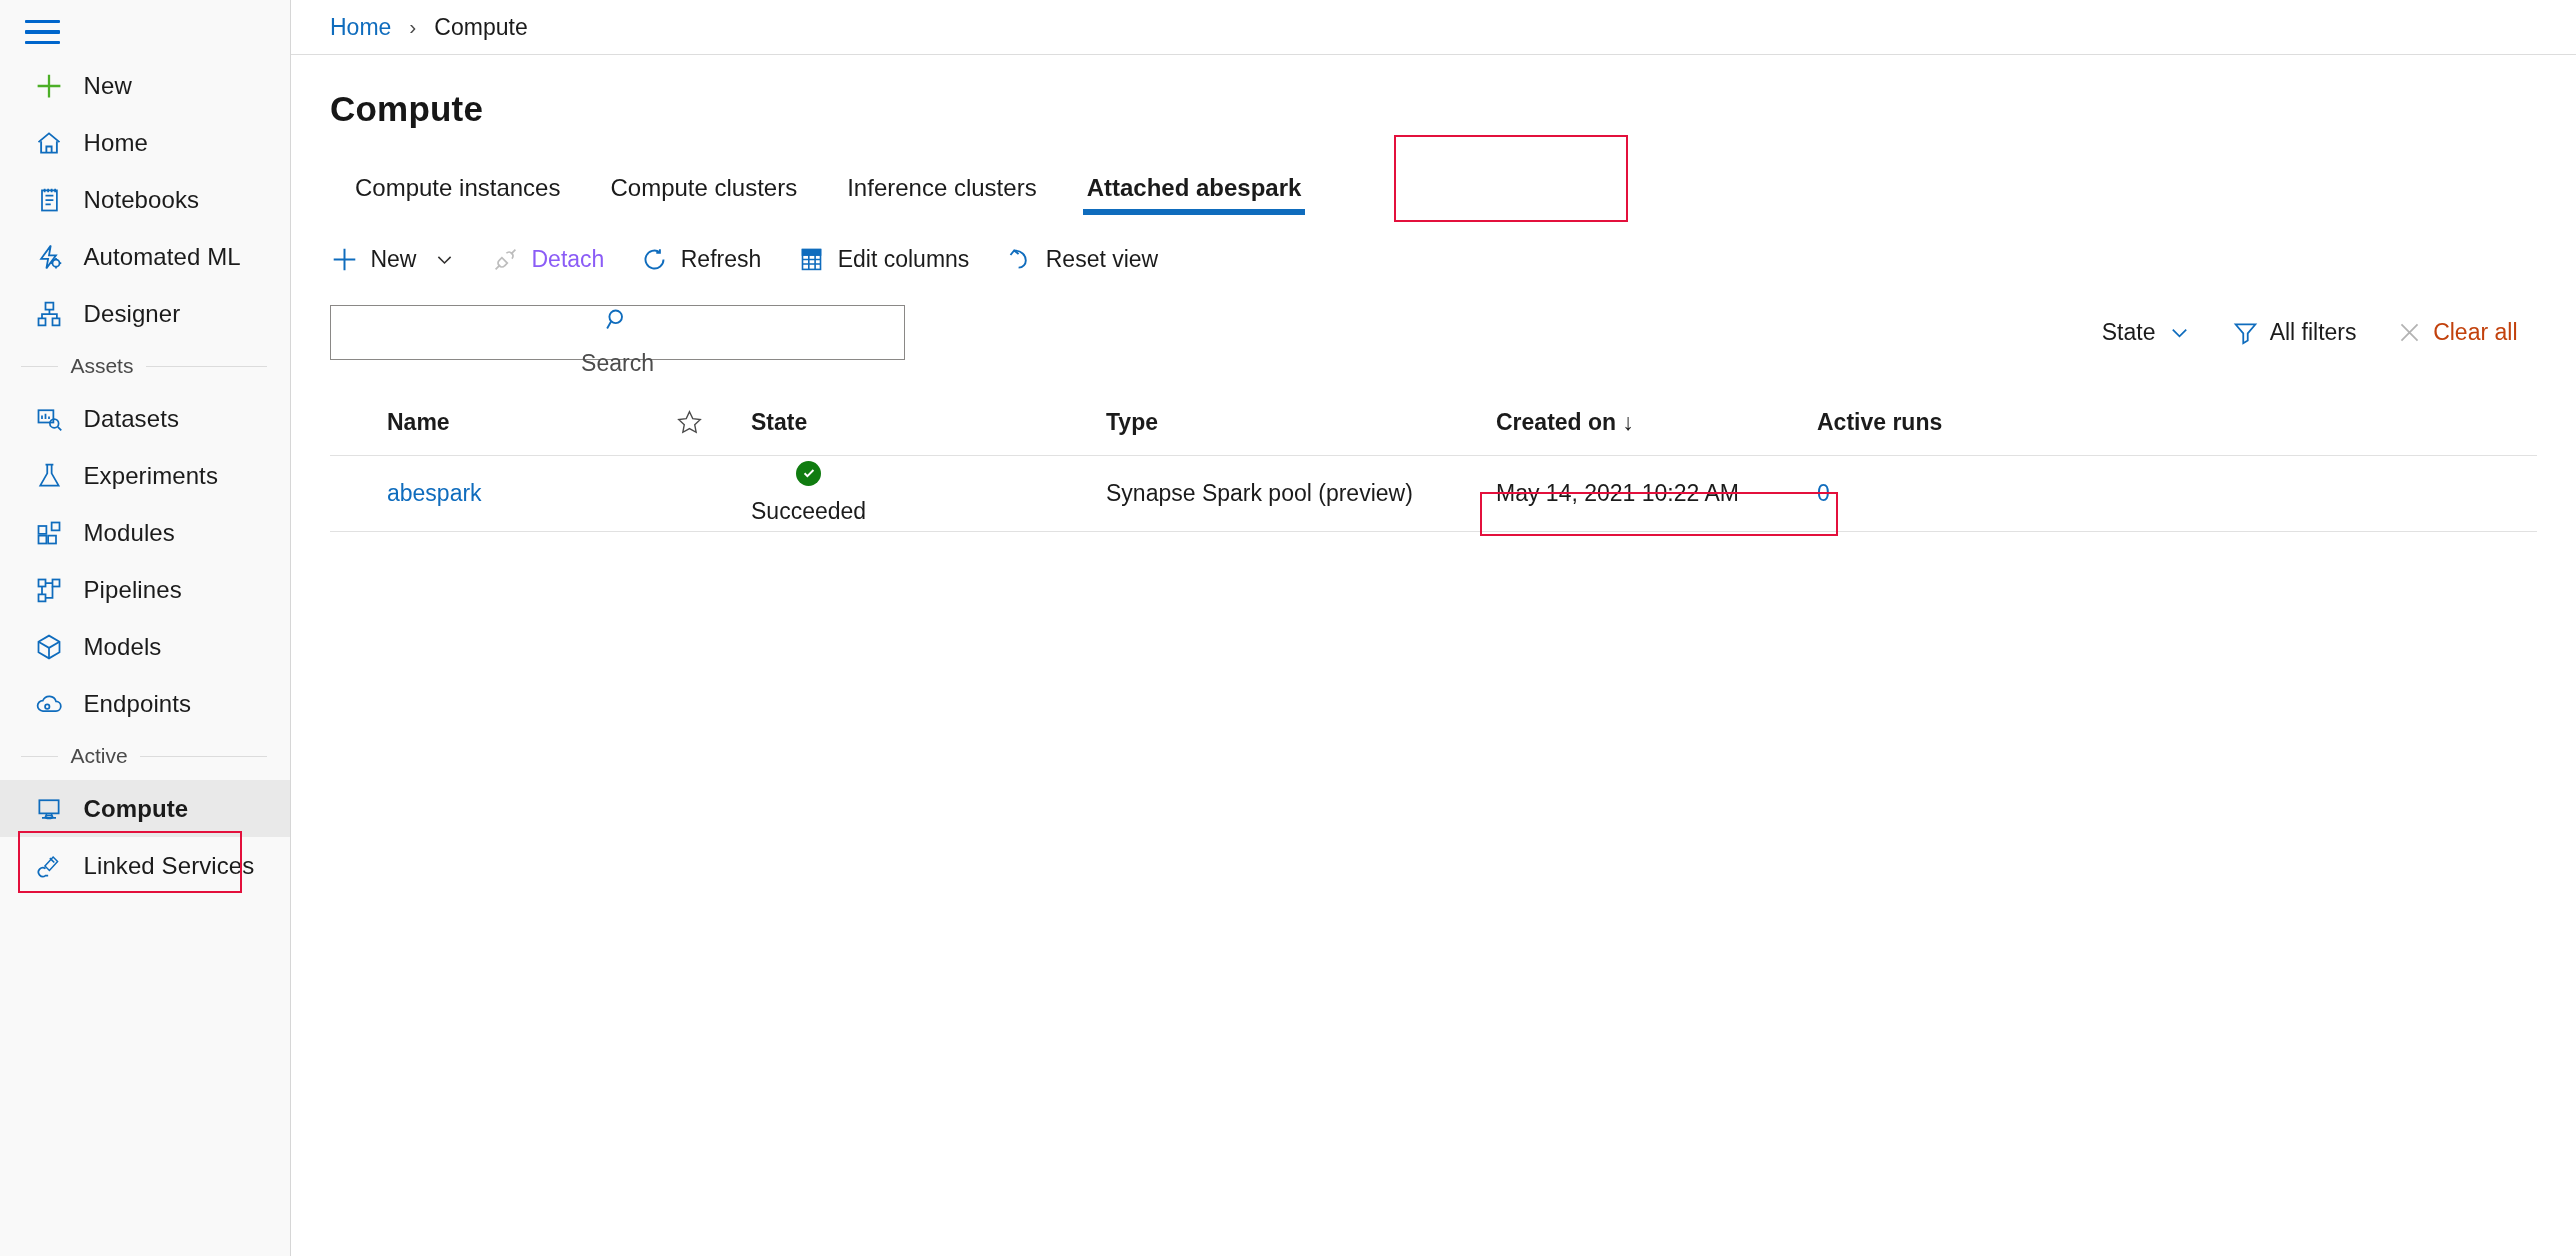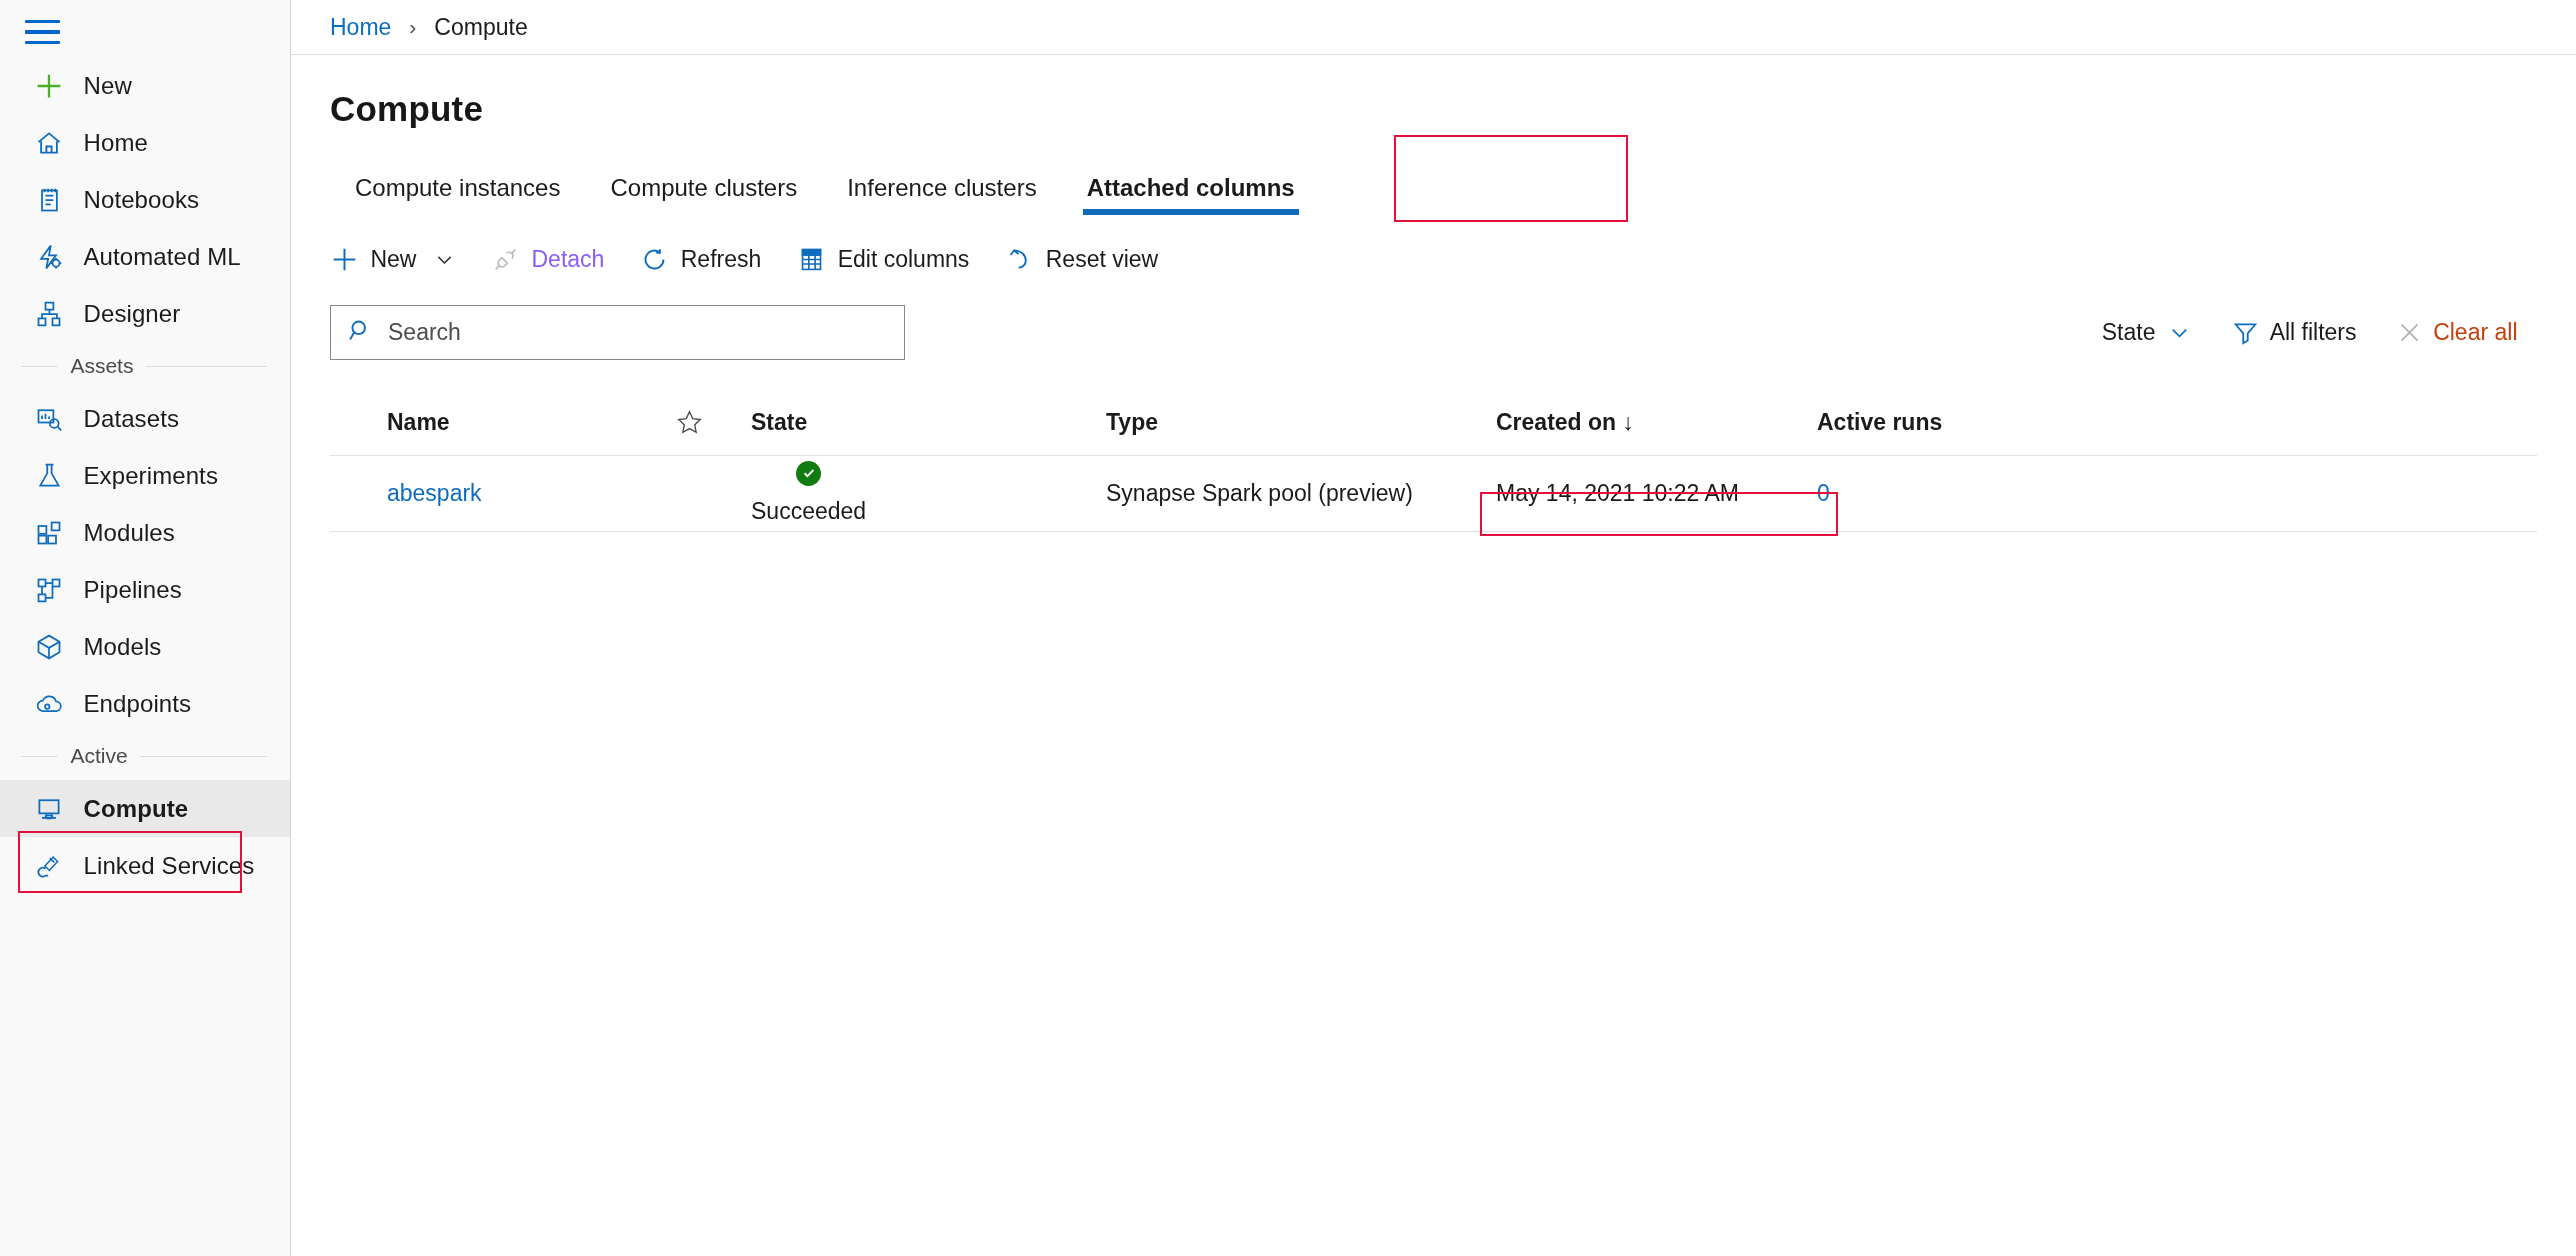--- a/index.html
+++ b/index.html
@@ -108,20 +108,21 @@
   .filter-row {
     display: flex; align-items: center;
     margin-top: 19.5px; padding: 0 39px 0 39px;
     height: 55px;
   }
   .search-box {
     width: 575px; height: 55px;
     border: 0.9px solid #8a8886; background: #fff;
     display: flex; align-items: center; gap: 14px;
     padding: 0 16px;
+    flex-direction: column;
   }
   .search-ph { font-size: 23px; color: #4c4c4c; }
   .filter-right { margin-left: auto; display: flex; align-items: center; gap: 0; }
   .fr-item {
     display: flex; align-items: center; gap: 10.6px;
     padding: 0 19.5px; height: 50px; cursor: pointer;
     font-size: 23px; color: #1b1b1b; white-space: nowrap;
   }
   .fr-item.disabled { color: #c2410c; }
   .fr-ico { width: 27px; height: 27px; display:flex; align-items:center; justify-content:center; flex:0 0 27px; }
@@ -333,21 +334,21 @@
       <div class="tab">
         <span>Compute instances</span>
       </div>
       <div class="tab">
         <span>Compute clusters</span>
       </div>
       <div class="tab">
         <span>Inference clusters</span>
       </div>
       <div class="tab active">
-        <span>Attached columns</span>
+        <span>Attached abespark</span>
       </div>
     </div>
 
     <div class="toolbar">
       <div class="tb-item">
         <span class="tb-ico">
           <svg width="27" height="27" viewBox="0 0 30 30">
               <path d="M15 3V27M3 15H27" stroke="#0f6cbd" stroke-width="2.2" fill="none"></path>
             </svg>
         </span>

